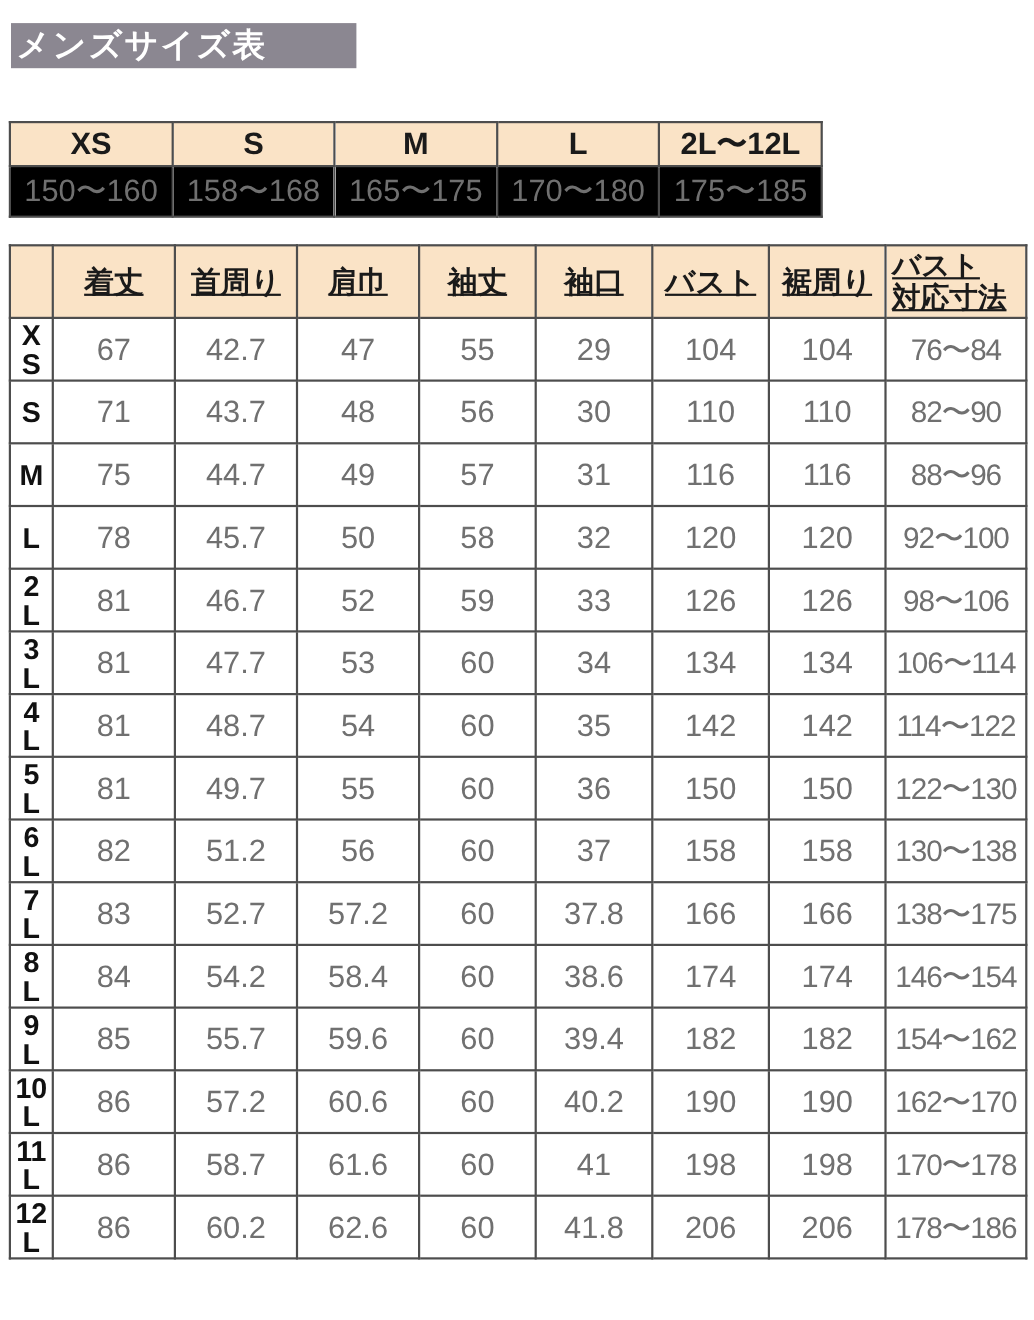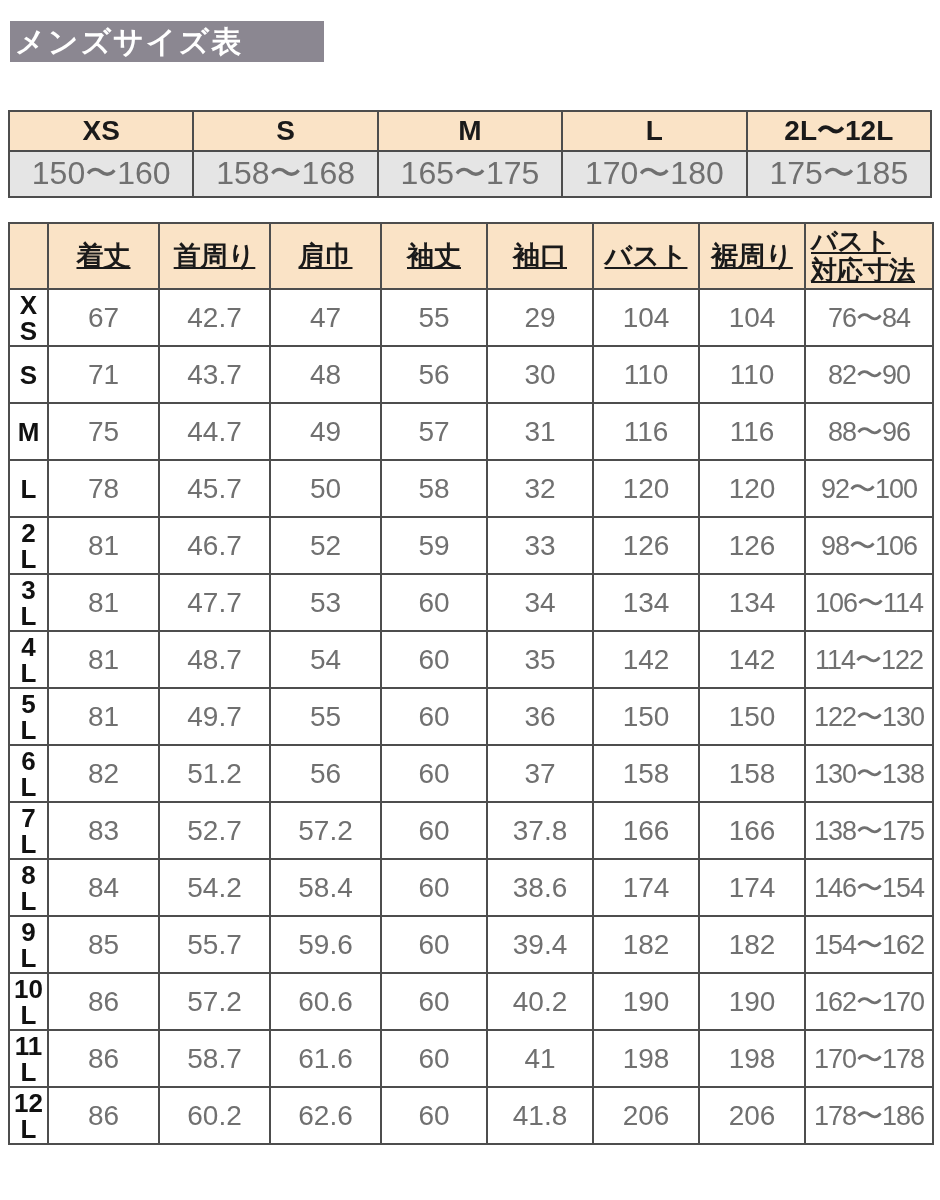--- a/index.html
+++ b/index.html
@@ -44,42 +44,42 @@
     letter-spacing: 1px;
   }
   table {
     border-collapse: collapse;
     table-layout: fixed;
   }
   .height-table {
     position: absolute;
     left: 8px;
     top: 110px;
-    width: 924px;
+    width: 740px;
   }
   .height-table th, .height-table td,
   .size-table th, .size-table td {
     border: 2px solid #4d4d4d;
     text-align: center;
     padding: 0;
     overflow: hidden;
   }
   .height-table th {
     background: #fae3c6;
     height: 33px;
     font-size: 28px;
     font-weight: 600;
     color: #1a1a1a;
   }
   .height-table td {
     height: 44px;
-    font-size: 32px;
+    font-size: 28px;
     font-weight: normal;
     color: #707070;
-    background: #e5e5e5;
+    background: #000000;
   }
   .size-table {
     position: absolute;
     left: 8px;
     top: 222px;
     width: 924px;
   }
   .size-table thead th {
     background: #fae3c6;
     height: 64px;

